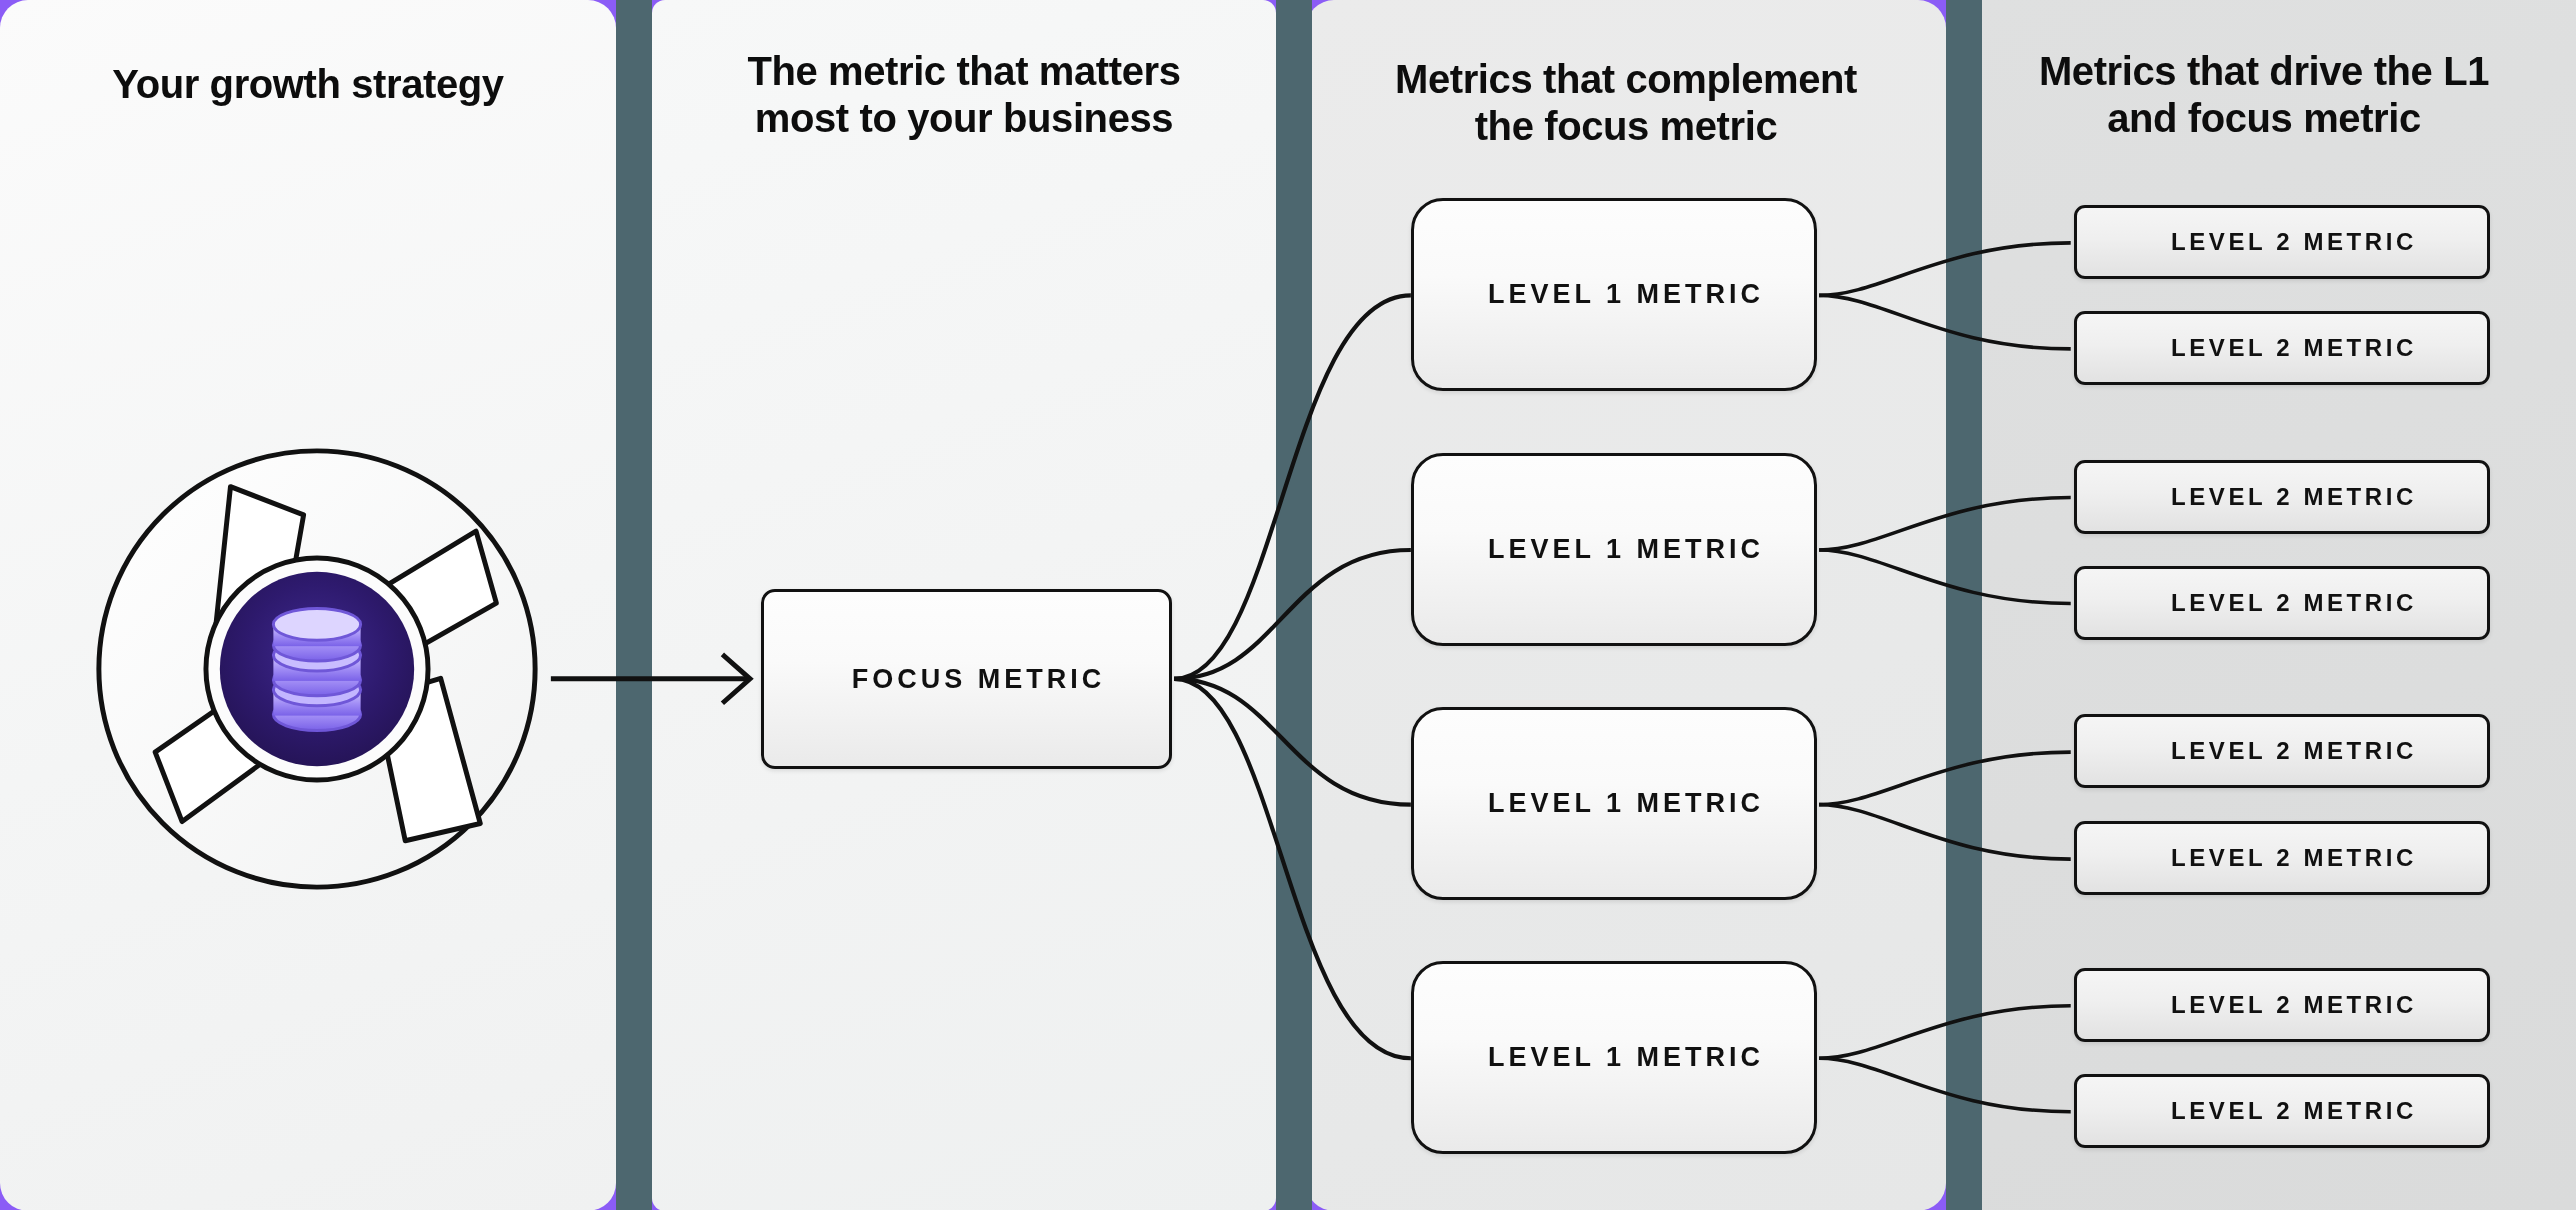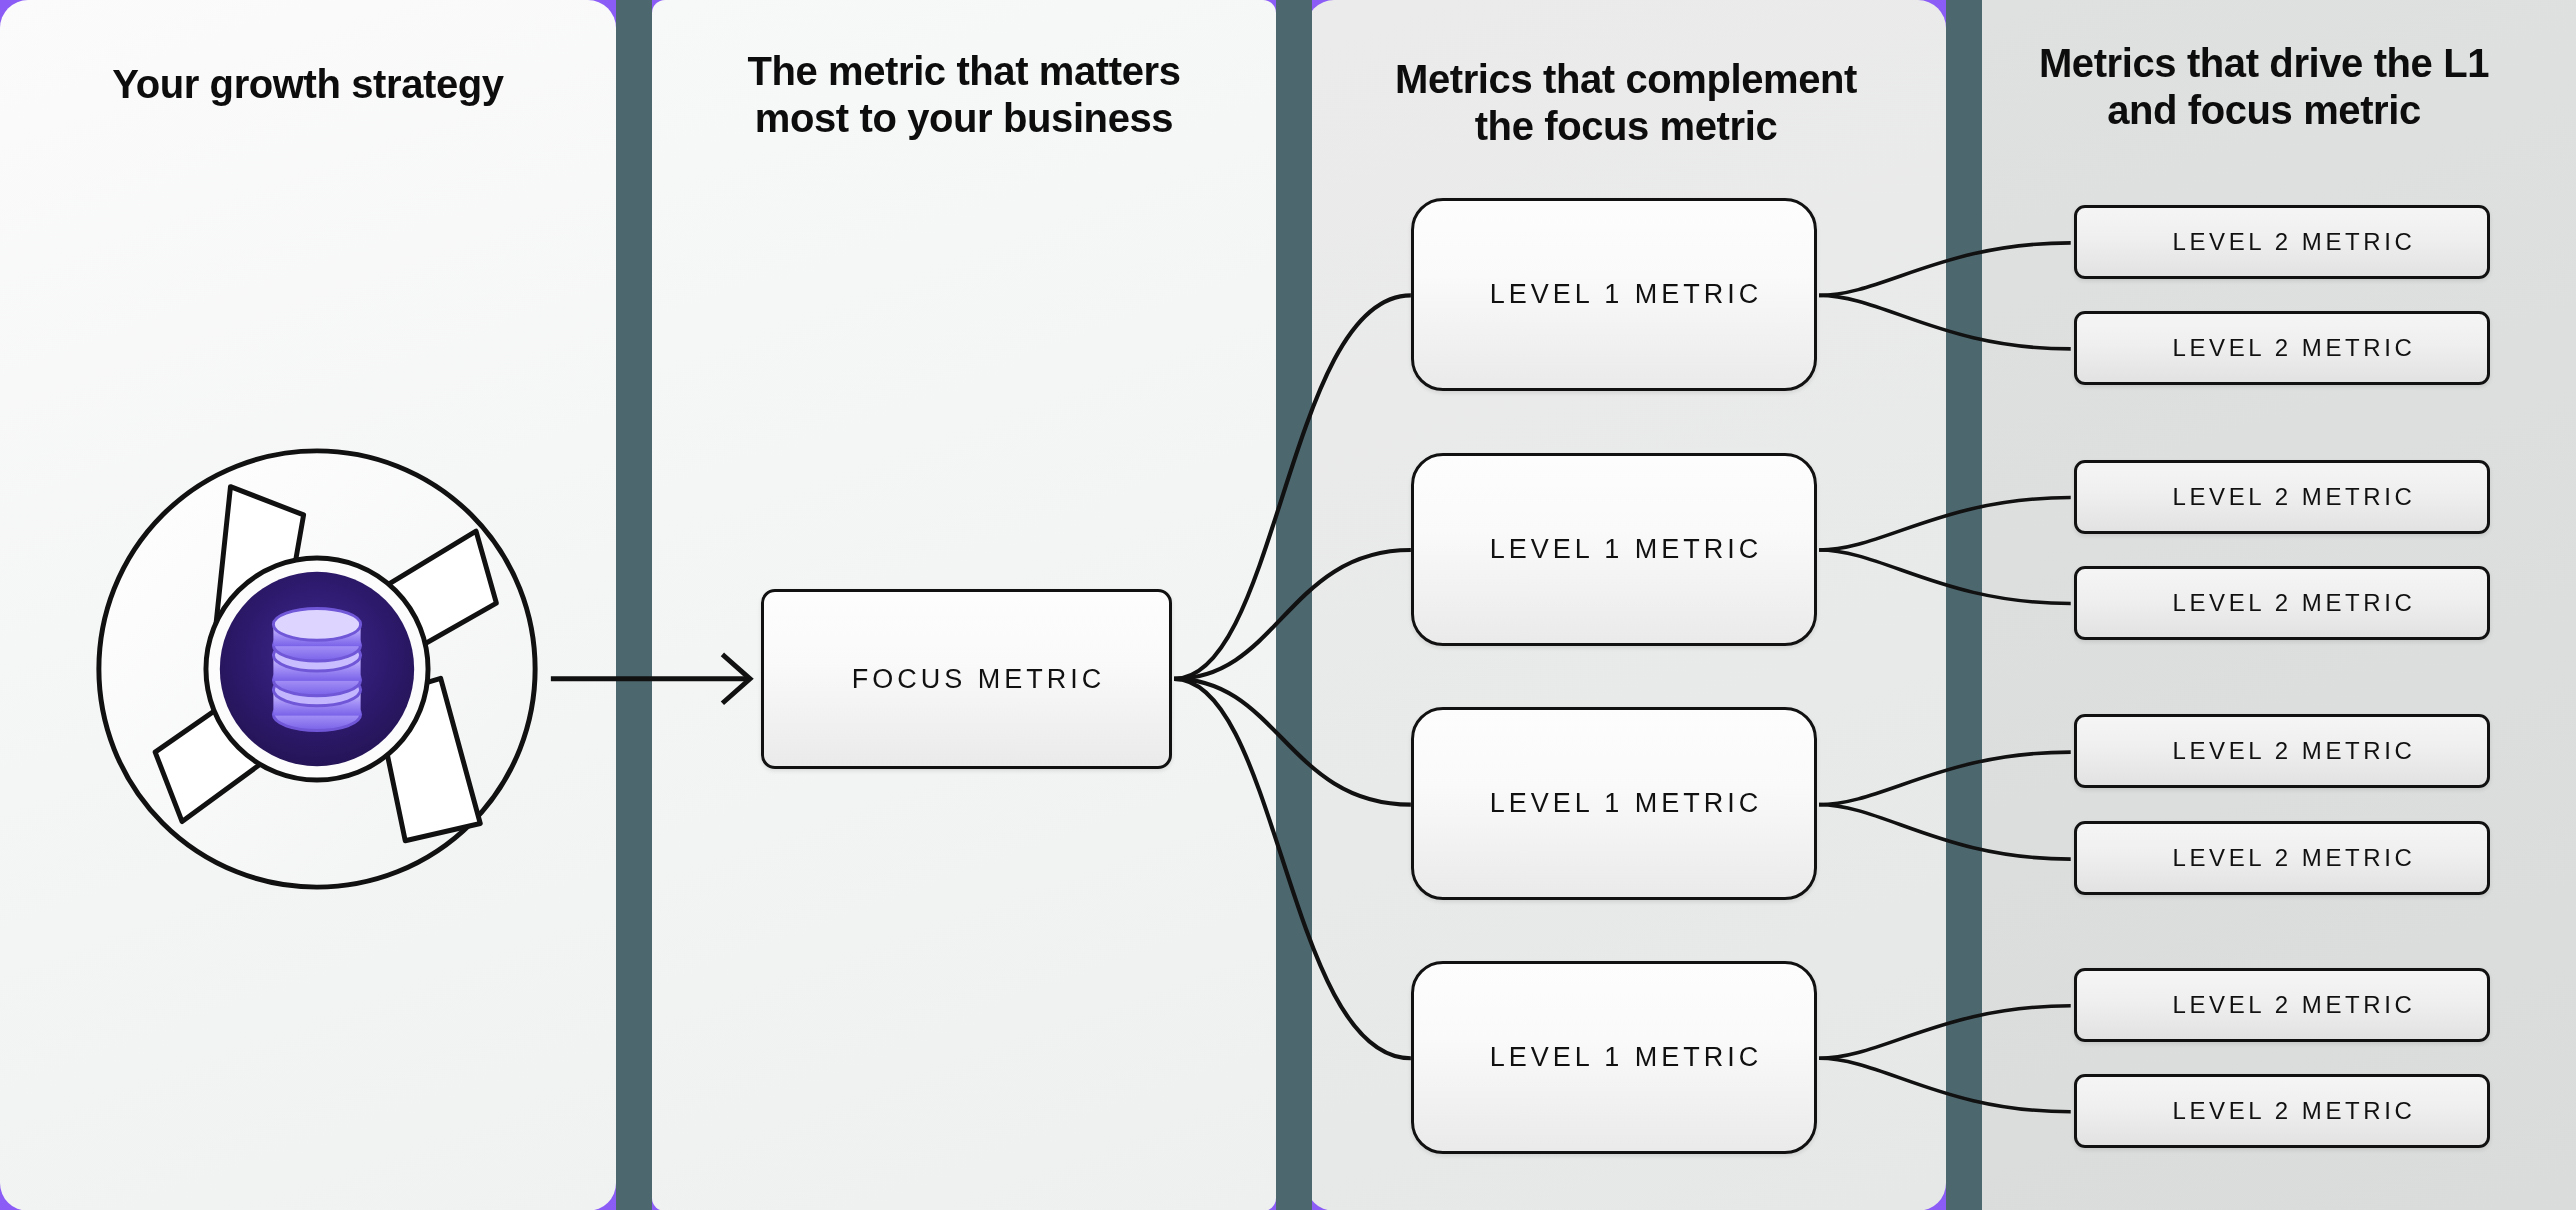--- a/index.html
+++ b/index.html
@@ -73,33 +73,33 @@
     font-size: 40px;
     line-height: 1.18;
     letter-spacing: -0.4px;
     padding: 0 24px;
     box-sizing: border-box;
     white-space: pre-line;
   }
   #title1 { top: 61px; }
   #title2 { top: 48px; }
   #title3 { top: 48px; margin-top: 8px; }
-  #title4 { top: 40px; }
+  #title4 { top: 48px; }
 
   
   .node {
     position: absolute;
     box-sizing: border-box;
     border: 3.5px solid #111111;
     border-radius: 14px;
     display: flex;
     align-items: center;
     justify-content: center;
     color: #111111;
-    font-weight: 400;
+    font-weight: 700;
     letter-spacing: 4px;
     background: linear-gradient(180deg, #fdfdfd 0%, #fafafa 40%, #eaeaea 100%);
     box-shadow: 0 2px 4px rgba(0,0,0,0.10);
     z-index: 4;
     padding-left: 24px;
   }
   .node-focus {
     left: 761px;
     top: 589px;
     width: 411px;

